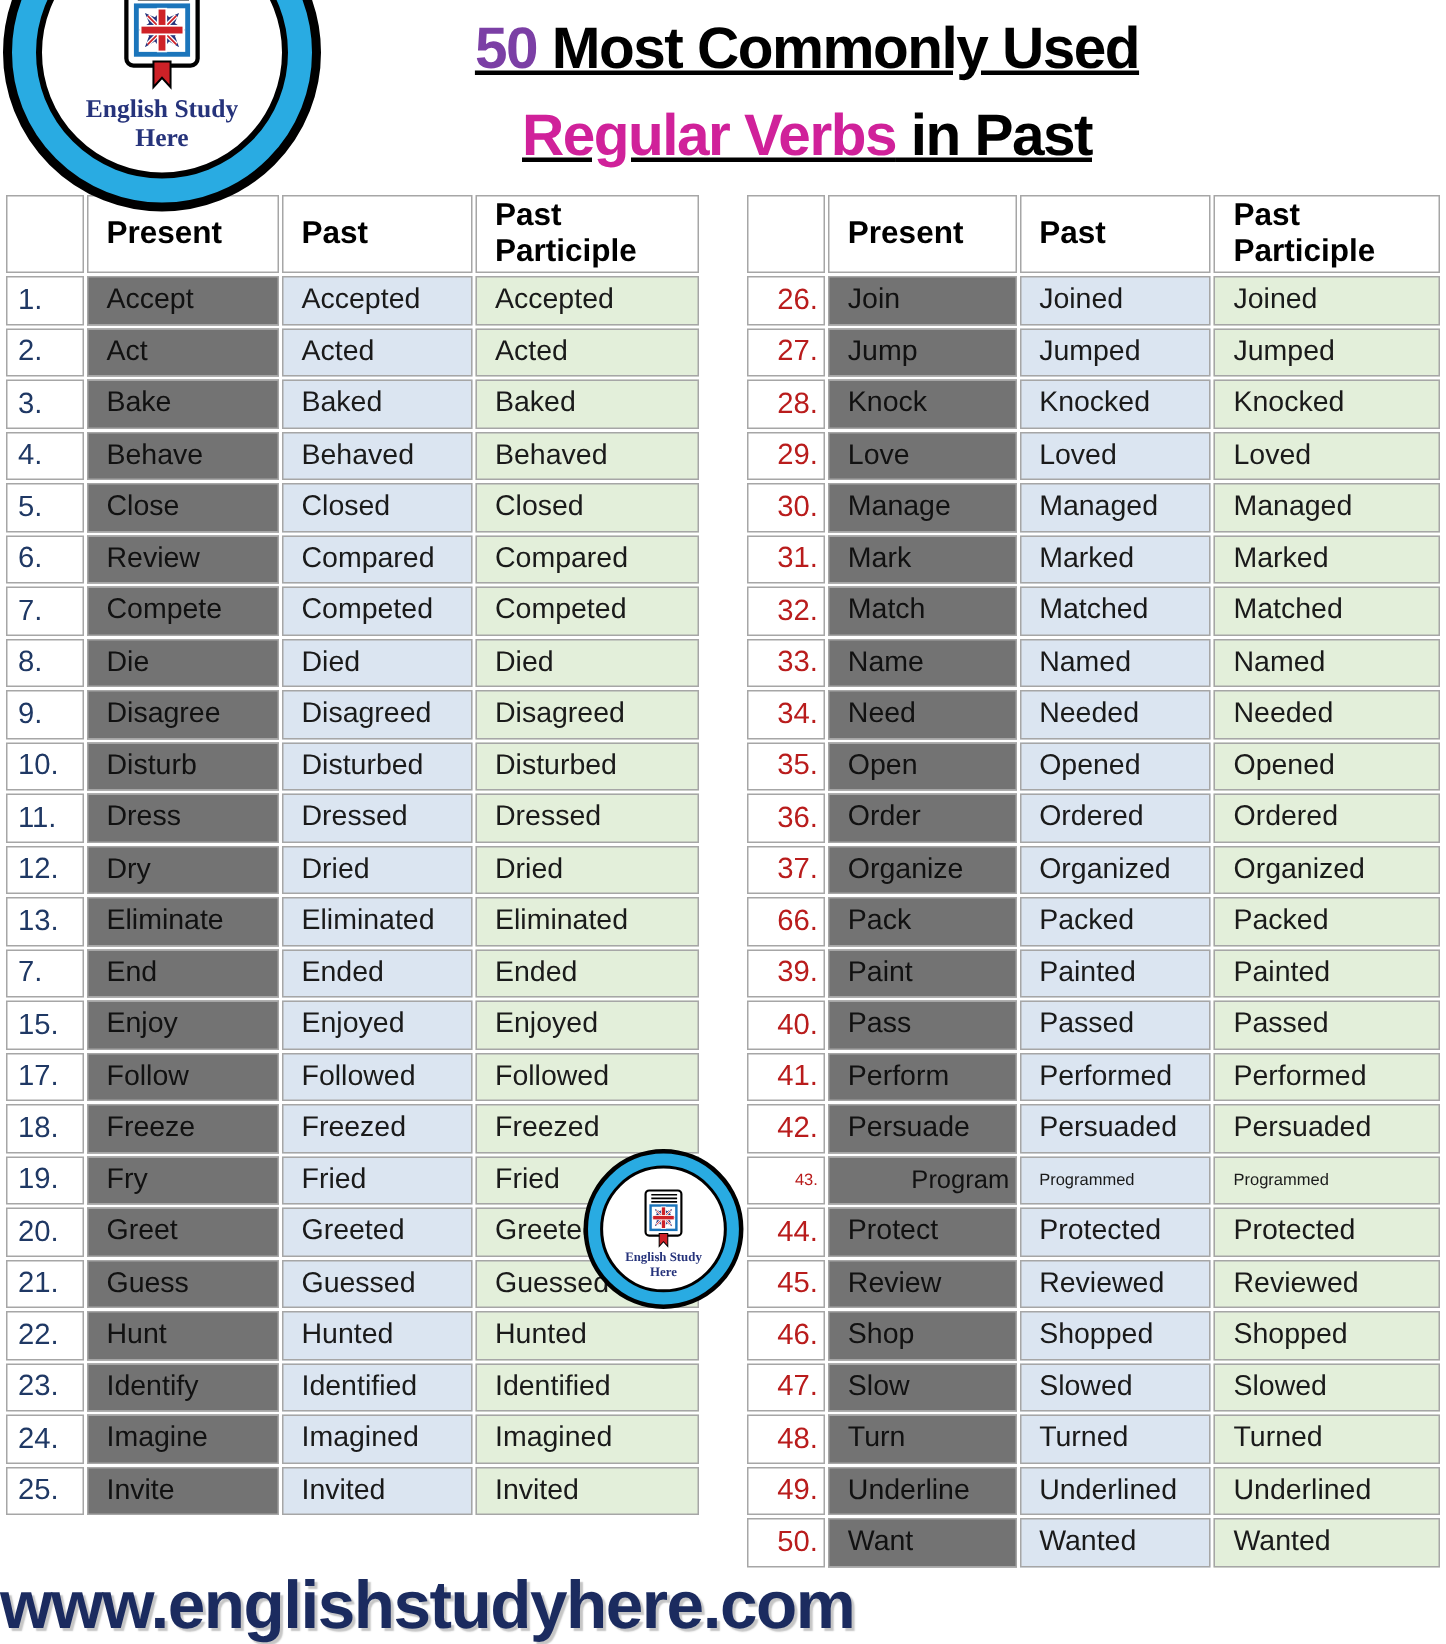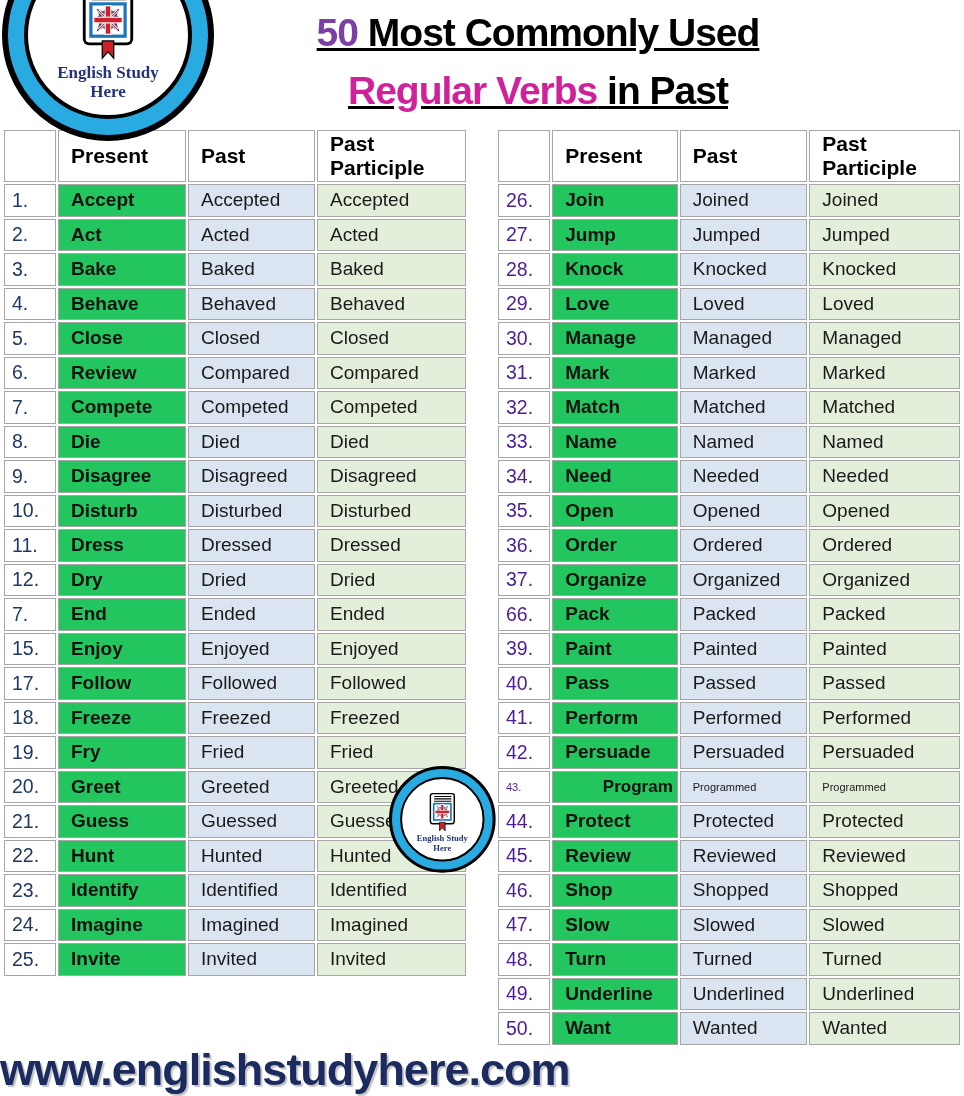--- a/index.html
+++ b/index.html
@@ -28,22 +28,22 @@
     overflow:hidden;white-space:nowrap;
   }
   .tbl th{
     background:#fff;height:52px;font-size:21px;font-weight:700;color:#000;
     padding:0 4px 0 12px;vertical-align:middle;line-height:24px;
     white-space:normal;
   }
   .tbl td{height:32.5px;font-size:19px;padding:0 4px 0 12px;color:#1a1a1a;vertical-align:middle;}
   .tbl td.num{background:#fff;padding-left:7px;font-size:19.5px;}
   .tbl-left td.num{color:#1F3864;}
-  .tbl-right td.num{color:#4c1d95;}
-  .tbl td.present{background:#22c55e;font-weight:700;color:#111;}
+  .tbl-right td.num{color:#b91c1c;text-align:right;}
+  .tbl td.present{background:#737373;font-weight:400;color:#111;}
   .tbl td.past{background:#DBE5F1;}
   .tbl td.pp{background:#E3EFDA;}
   .tbl td.small{font-size:11px;}
   .tbl td.present.small{font-size:17px;text-align:right;}
   
   .footer{
     position:absolute;left:0;right:0;top:1044px;text-align:left;
     font-size:45px;font-weight:700;letter-spacing:-1px;color:#1B2B5F;
     text-shadow:2px 2px 1px rgba(110,110,110,0.4);
   }
@@ -155,20 +155,26 @@
         <td class="num">11.</td>
         <td class="present">Dress</td>
         <td class="past">Dressed</td>
         <td class="pp">Dressed</td>
       </tr>
       <tr>
         <td class="num">12.</td>
         <td class="present">Dry</td>
         <td class="past">Dried</td>
         <td class="pp">Dried</td>
+      </tr>
+      <tr>
+        <td class="num">13.</td>
+        <td class="present">Eliminate</td>
+        <td class="past">Eliminated</td>
+        <td class="pp">Eliminated</td>
       </tr>
       <tr>
         <td class="num">7.</td>
         <td class="present">End</td>
         <td class="past">Ended</td>
         <td class="pp">Ended</td>
       </tr>
       <tr>
         <td class="num">15.</td>
         <td class="present">Enjoy</td>

